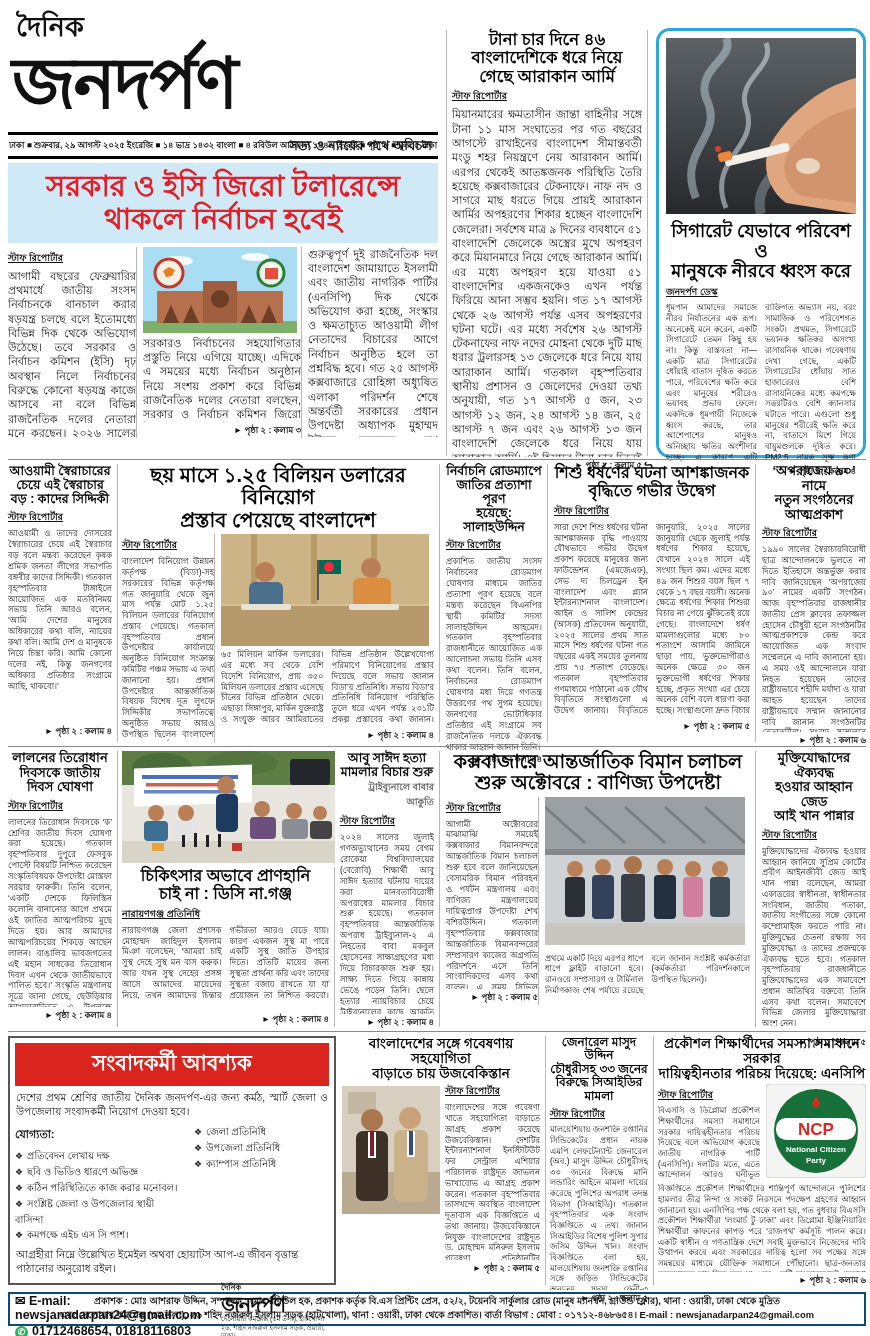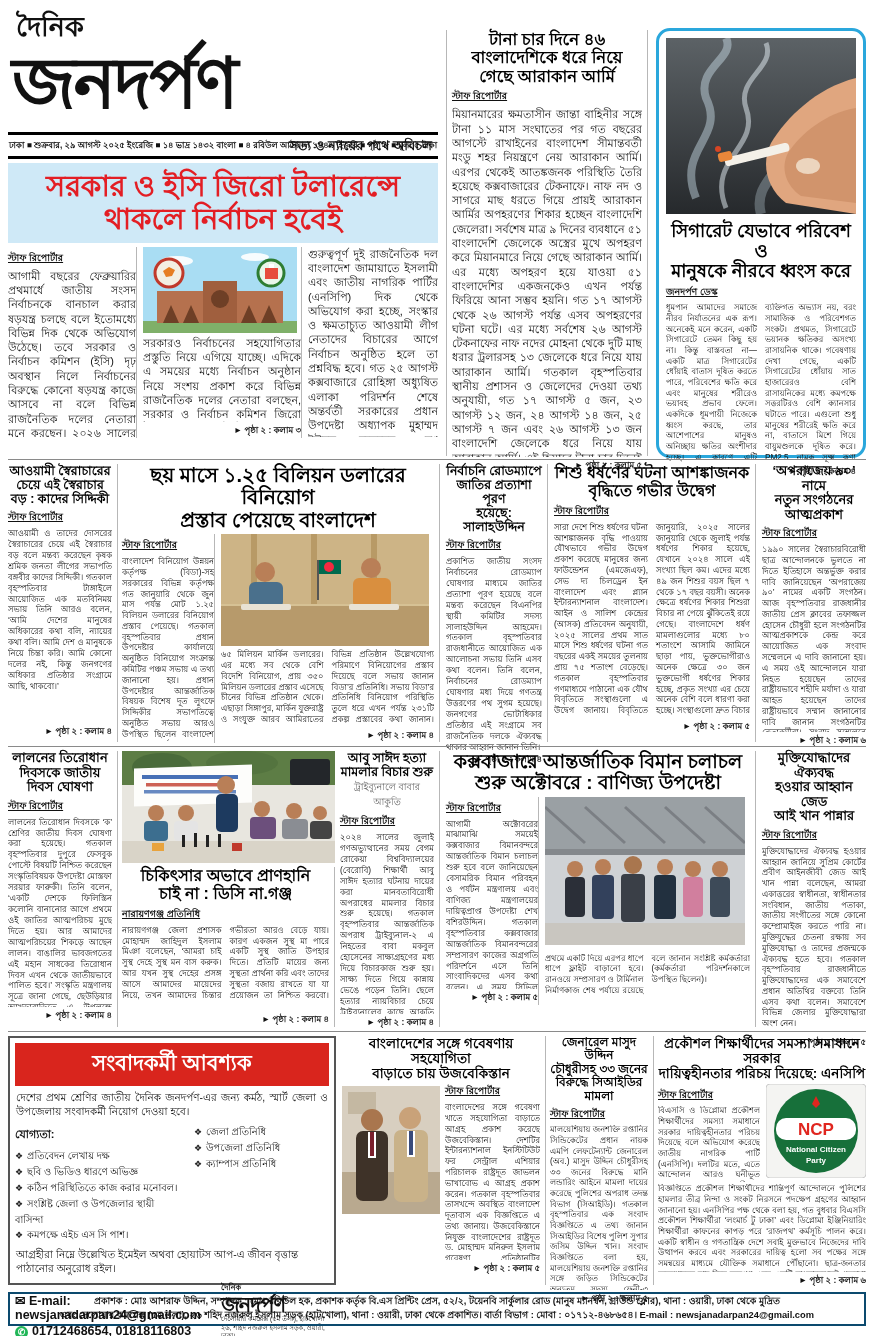--- a/index.html
+++ b/index.html
@@ -34,21 +34,21 @@
   .ad-ul .d{color:#222;margin-right:4px;font-size:9px;}
   .ad-close{font-size:10.4px;line-height:1.35;margin:5px 1px;}
   .ad-contact{font-size:12.5px;font-weight:700;margin:2px 0;}
   .wa{display:inline-block;width:13px;height:13px;border-radius:50%;background:#21b658;color:#fff;
       font-size:9px;line-height:13px;text-align:center;margin-right:4px;}
   .ad-logo-big{font-size:21px;font-weight:900;letter-spacing:-1px;line-height:1;}
   .ad-logo-pre{font-size:8px;font-weight:900;}
   .ad-addr{font-size:6.6px;line-height:1.3;}
   .footerbox{border:2px solid #0c4a6e;text-align:center;font-size:9.3px;font-weight:600;
              line-height:1.5;padding:1px 4px;}
-  .deck{font-size:9.5px;color:#666;text-align:center;font-weight:400;margin-top:1px;}
+  .deck{font-size:9.5px;color:#666;text-align:right;font-weight:700;margin-top:1px;}
   svg{display:block;}
 </style>
 </head>
 <body>
 
 <div class="page">
 
   <header class="abs" style="left:8px;top:6px;width:430px;height:124px;">
     <div class="m-pre">দৈনিক</div>
     <div class="m-big">জনদর্পণ</div>

